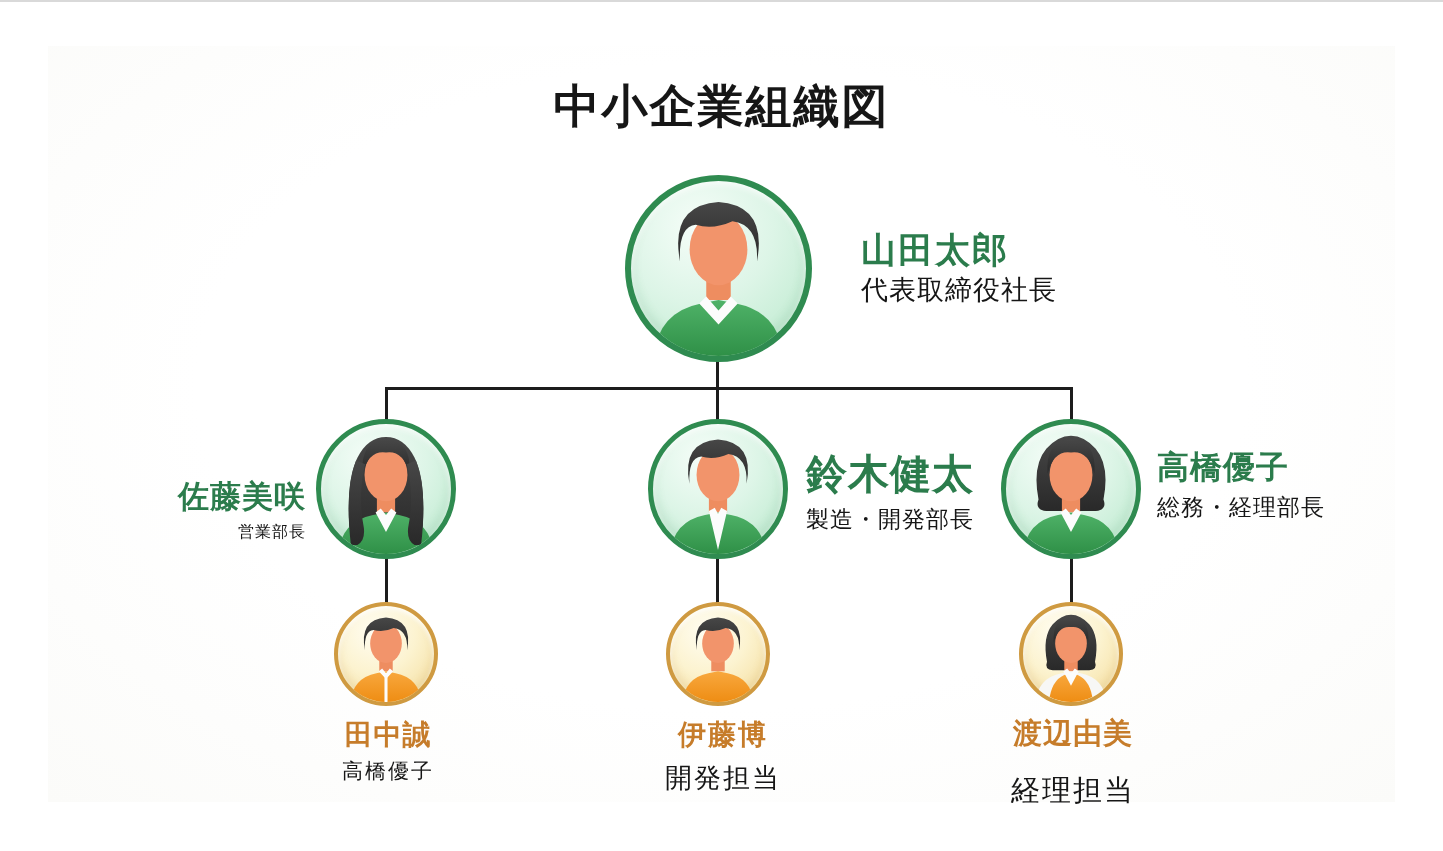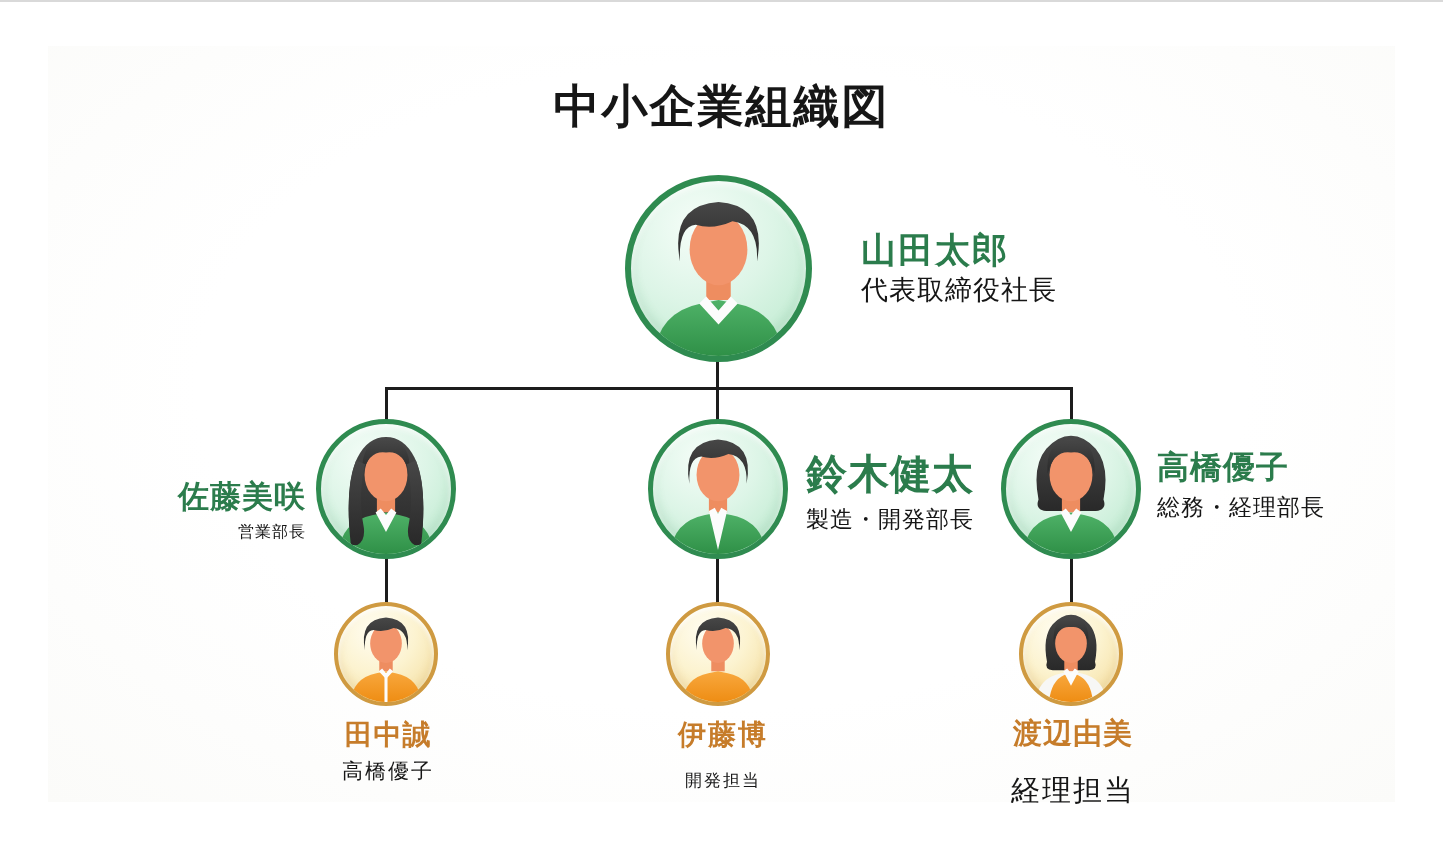--- a/index.html
+++ b/index.html
@@ -220,21 +220,21 @@
           <rect x="43" y="50" width="14" height="18" fill="#ee8d60"></rect>
           <path d="M43 55 Q50 62 57 55 L57 50 L43 50 Z" fill="#e07d4f"></path>
           <ellipse cx="50" cy="39" rx="16.5" ry="20.5" fill="#f2946b"></ellipse>
           <path d="M28 46 Q22 14 50 12 Q78 14 72 46 Q73 25 58 23 Q47 28 37 25 Q27 26 28 46 Z" fill="url(#hr6)"></path>
           <path d="M13 101 Q15 75 40 70 L50 68 L60 70 Q85 75 87 101 Z" fill="url(#sh6)"></path>
         </svg>
       </span>
   </div>
   <div class="label label-c" style="left:723px;top:719px">
     <div class="nm o" style="font-size:28px;letter-spacing:2px">伊藤博</div>
-    <div class="tt" style="font-size:17px;margin-top:20px;letter-spacing:2px">開発担当</div>
+    <div class="tt" style="font-size:27px;margin-top:12px;letter-spacing:2px">開発担当</div>
   </div>
 
   <div class="circle c-orange" style="left:1019px;top:602px;width:104px;height:104px;border-width:4px">
     <span class="avatar">
         <svg viewBox="0 0 100 100" preserveAspectRatio="xMidYMax meet" xmlns="http://www.w3.org/2000/svg">
           <defs>
             <linearGradient id="sh7" x1="0" y1="0" x2="0" y2="1">
               <stop offset="0" stop-color="#f8a83e"></stop>
               <stop offset="1" stop-color="#ee8c12"></stop>
             </linearGradient>

